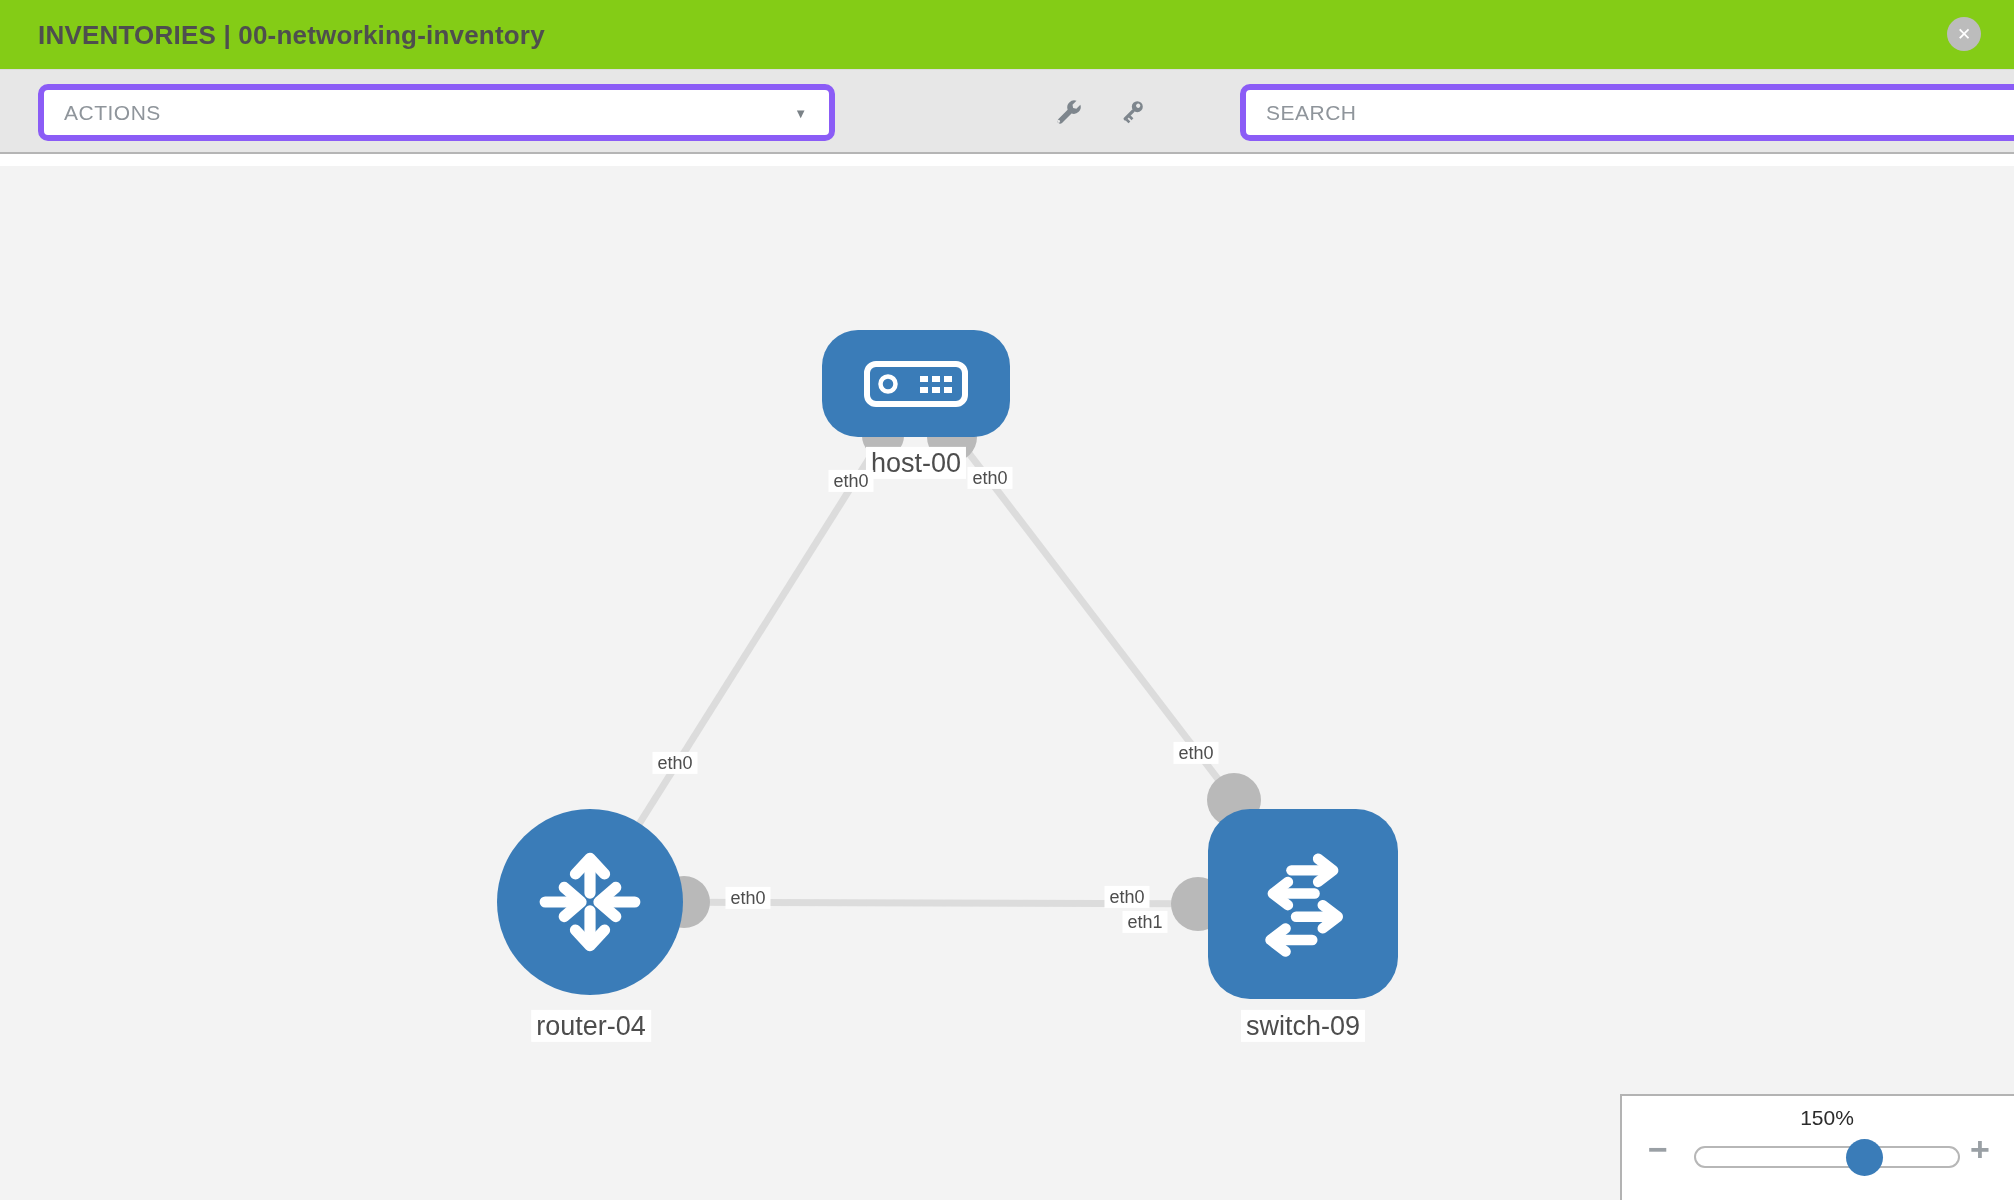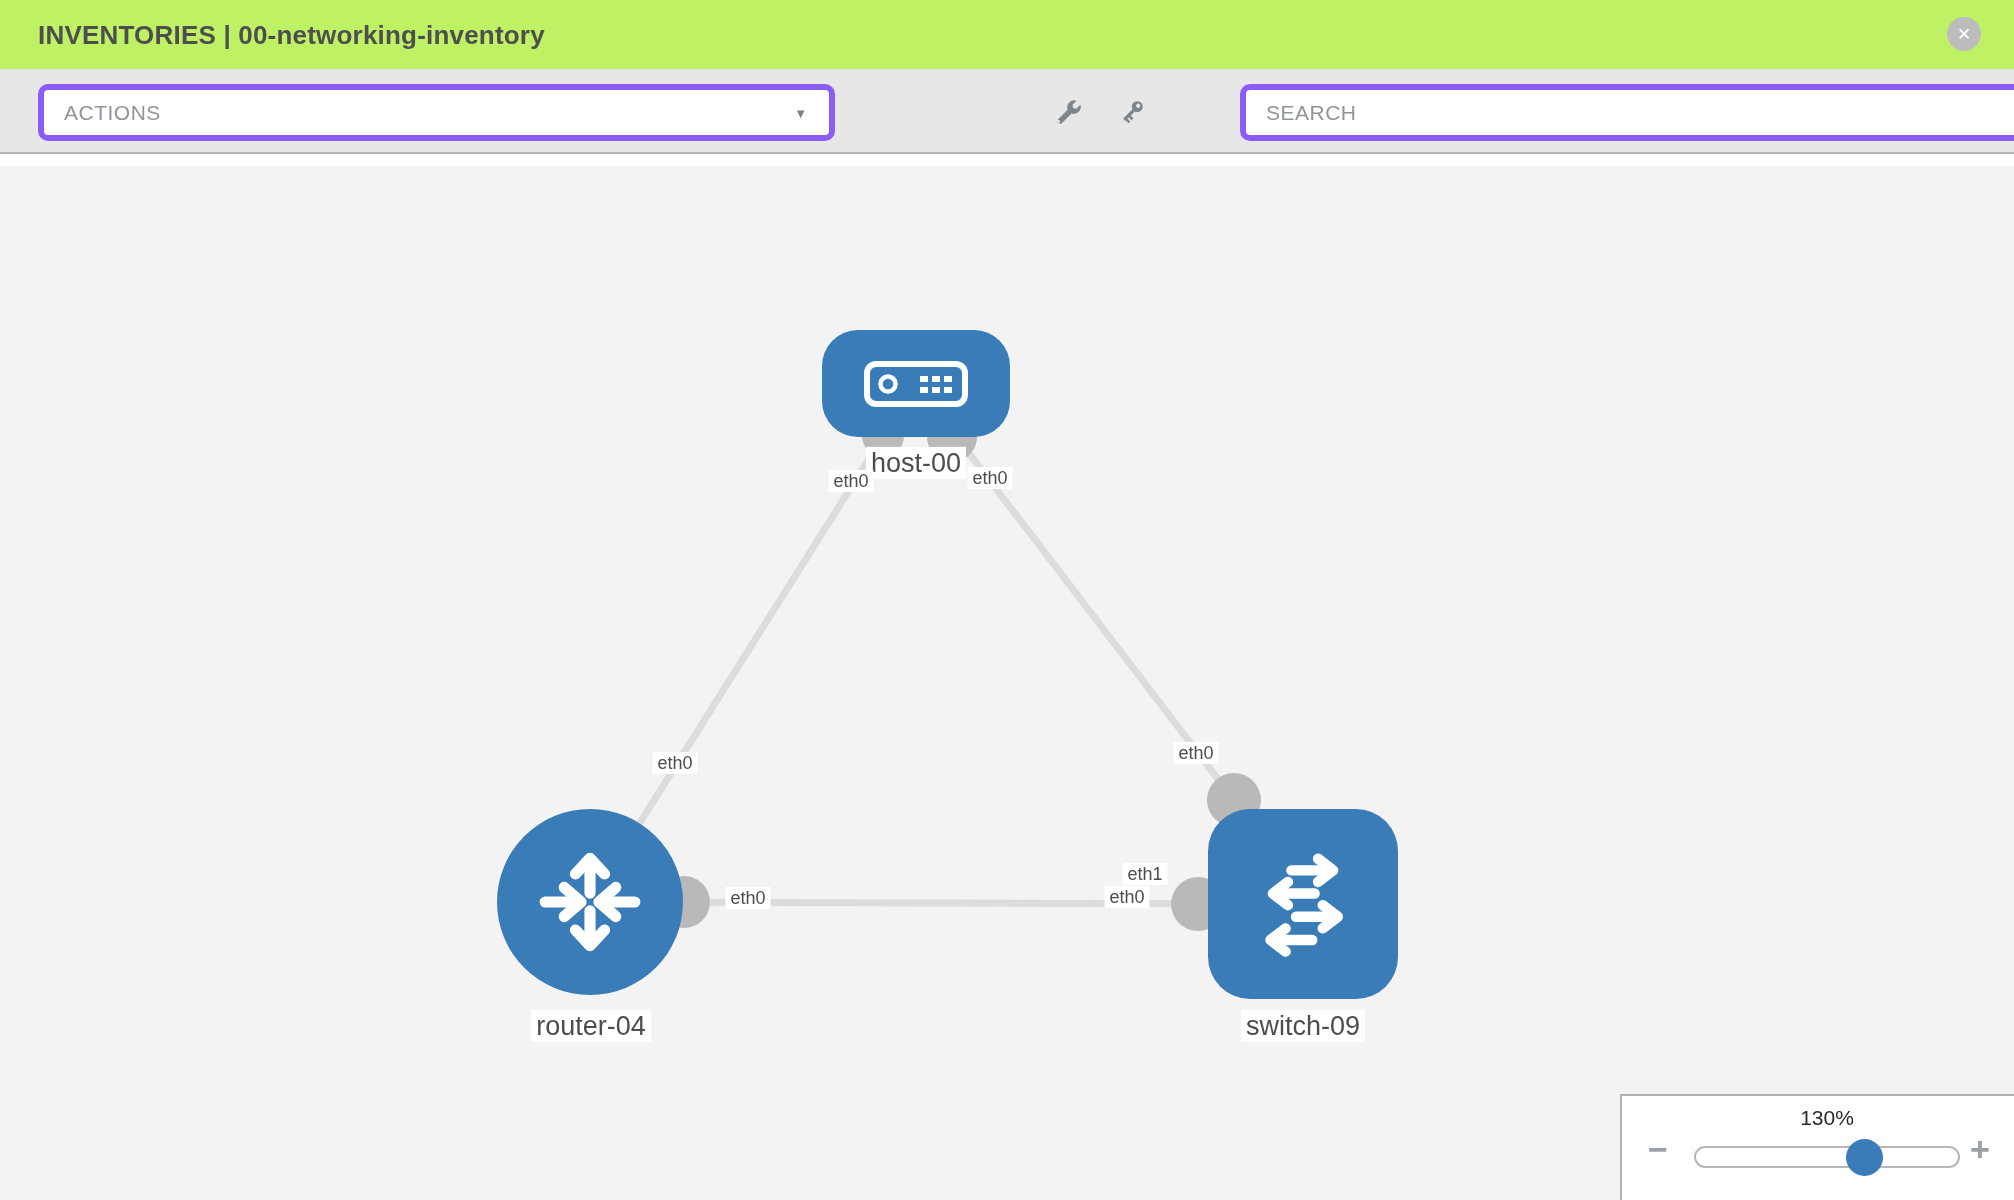--- a/index.html
+++ b/index.html
@@ -10,21 +10,21 @@
     --toolbar-bg:#e7e7e7;
     --label-dark:#4d4d4d;
     --muted-gray:#8f959b;
     --icon-gray:#7e868d;
   }
   *{box-sizing:border-box;margin:0;padding:0;}
   html,body{width:2014px;height:1200px;overflow:hidden;}
   body{font-family:"Liberation Sans","DejaVu Sans",sans-serif;background:#fff;position:relative;}
 
   
-  .header{position:absolute;left:0;top:0;width:2014px;height:70px;background:#bef264;border-bottom:1px solid #dcdcdc;}
+  .header{position:absolute;left:0;top:0;width:2014px;height:70px;background:#84cc16;border-bottom:1px solid #dcdcdc;}
   .header .title{position:absolute;left:38px;top:50%;transform:translateY(-50%);
     font-size:26px;font-weight:bold;color:#4e4e4e;letter-spacing:.2px;}
   .close-btn{position:absolute;right:33px;top:17px;width:34px;height:34px;border-radius:50%;
     background:#bcbcbc;color:#fff;display:flex;align-items:center;justify-content:center;
     font-size:17px;font-weight:bold;cursor:pointer;}
 
   
   .toolbar{position:absolute;left:0;top:70px;width:2014px;height:84px;background:var(--toolbar-bg);
     border-bottom:2px solid #b5b5b5;}
   .combo{position:absolute;top:14px;height:57px;background:#fff;border:6px solid #8b5cf6;border-radius:10px;
@@ -166,24 +166,24 @@
   <span class="nlabel name" style="left:916px;top:297px;">host-00</span>
   <span class="nlabel name" style="left:591px;top:860px;">router-04</span>
   <span class="nlabel name" style="left:1303px;top:860px;">switch-09</span>
 
   <span class="nlabel iface" style="left:851px;top:315px;">eth0</span>
   <span class="nlabel iface" style="left:990px;top:312px;">eth0</span>
   <span class="nlabel iface" style="left:675px;top:597px;">eth0</span>
   <span class="nlabel iface" style="left:748px;top:732px;">eth0</span>
   <span class="nlabel iface" style="left:1196px;top:587px;">eth0</span>
   <span class="nlabel iface" style="left:1127px;top:731px;">eth0</span>
-  <span class="nlabel iface over" style="left:1145px;top:708px;">eth1</span>
+  <span class="nlabel iface over" style="left:1145px;top:756px;">eth1</span>
 
   <div class="zoom-panel">
-    <div class="zoom-level">130%</div>
+    <div class="zoom-level">150%</div>
     <div class="zoom-minus">
       <span>−</span>
     </div>
     <div class="zoom-track"></div>
     <div class="zoom-thumb"></div>
     <div class="zoom-plus">
       <span>+</span>
     </div>
   </div>
 

